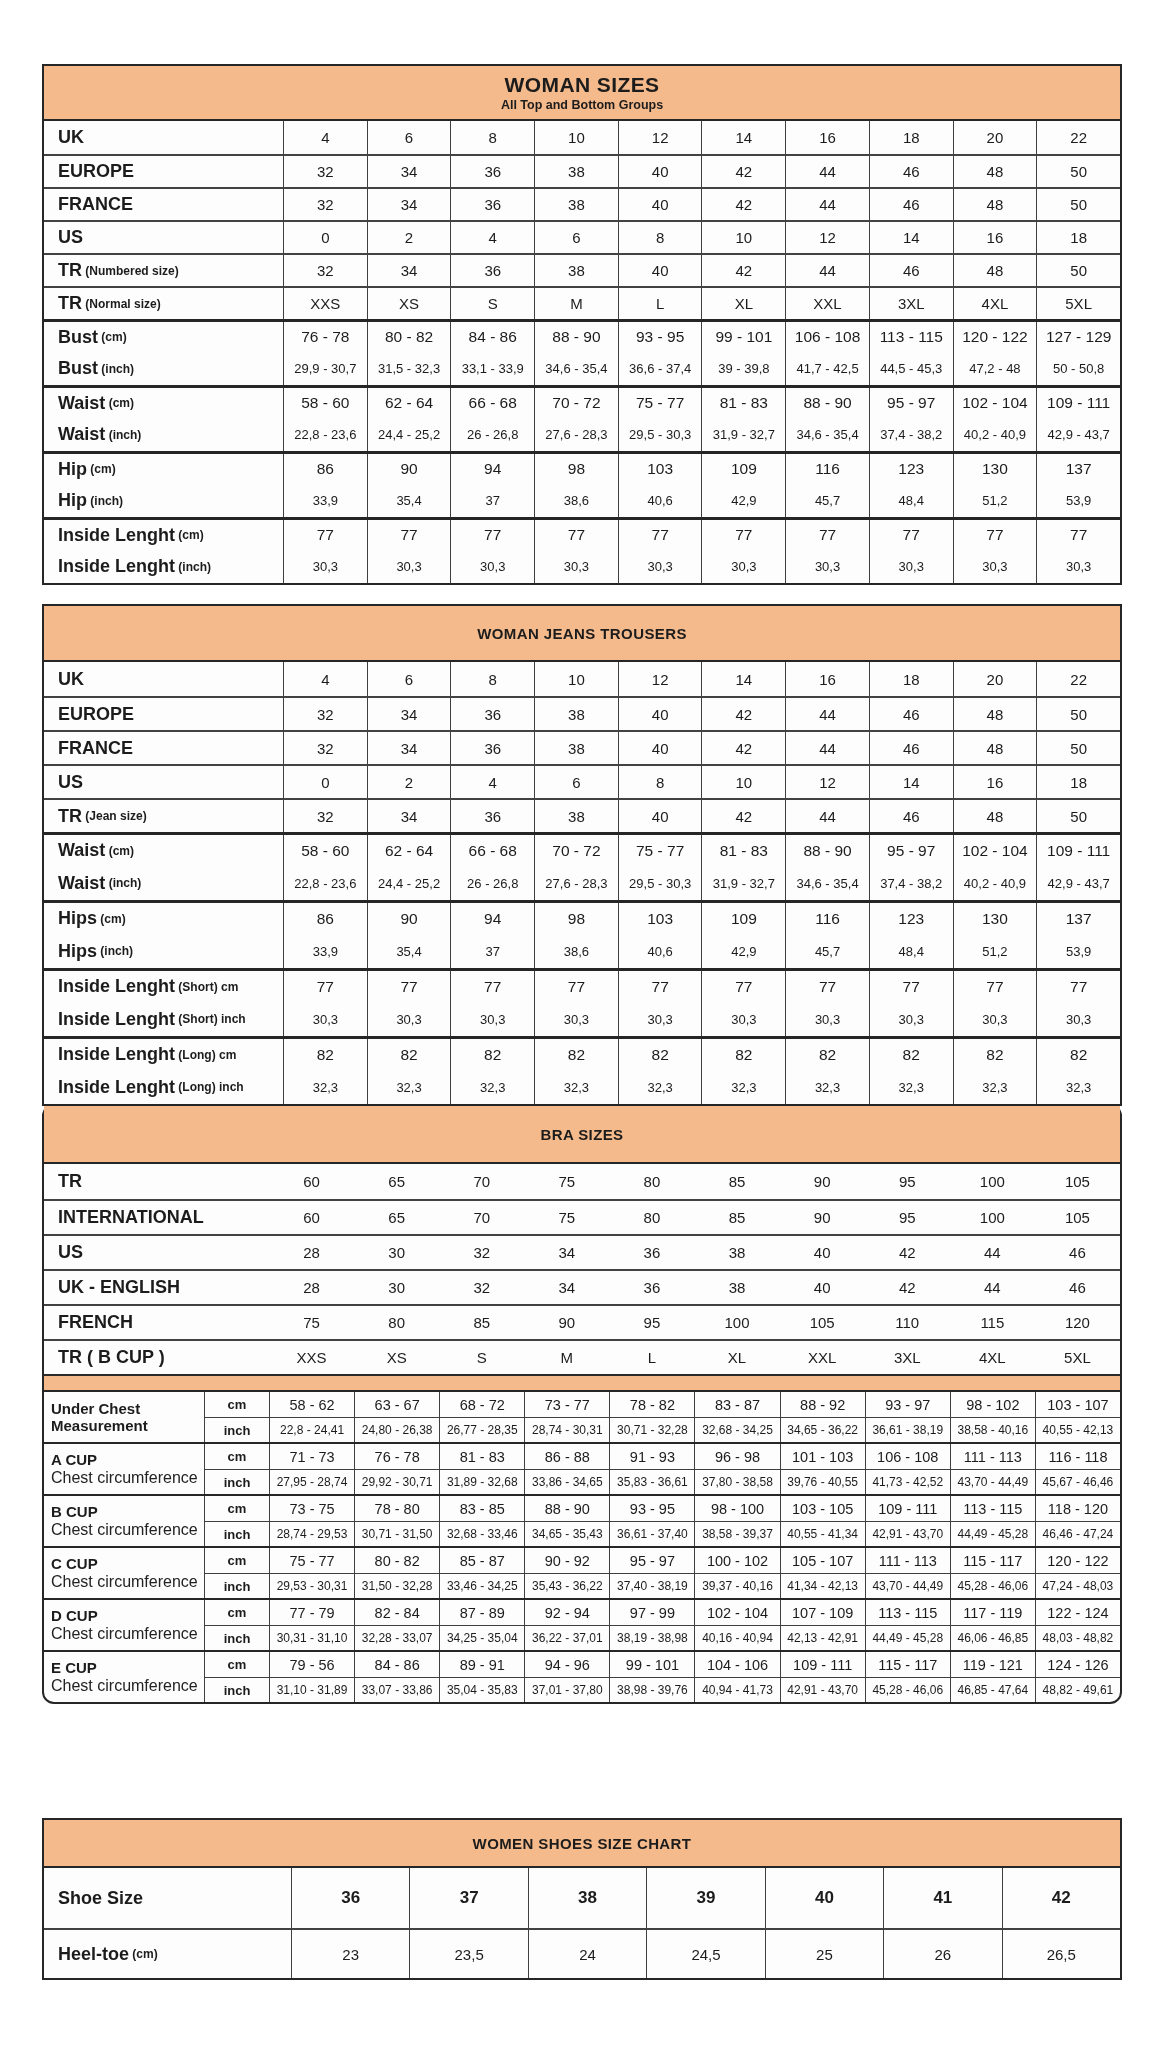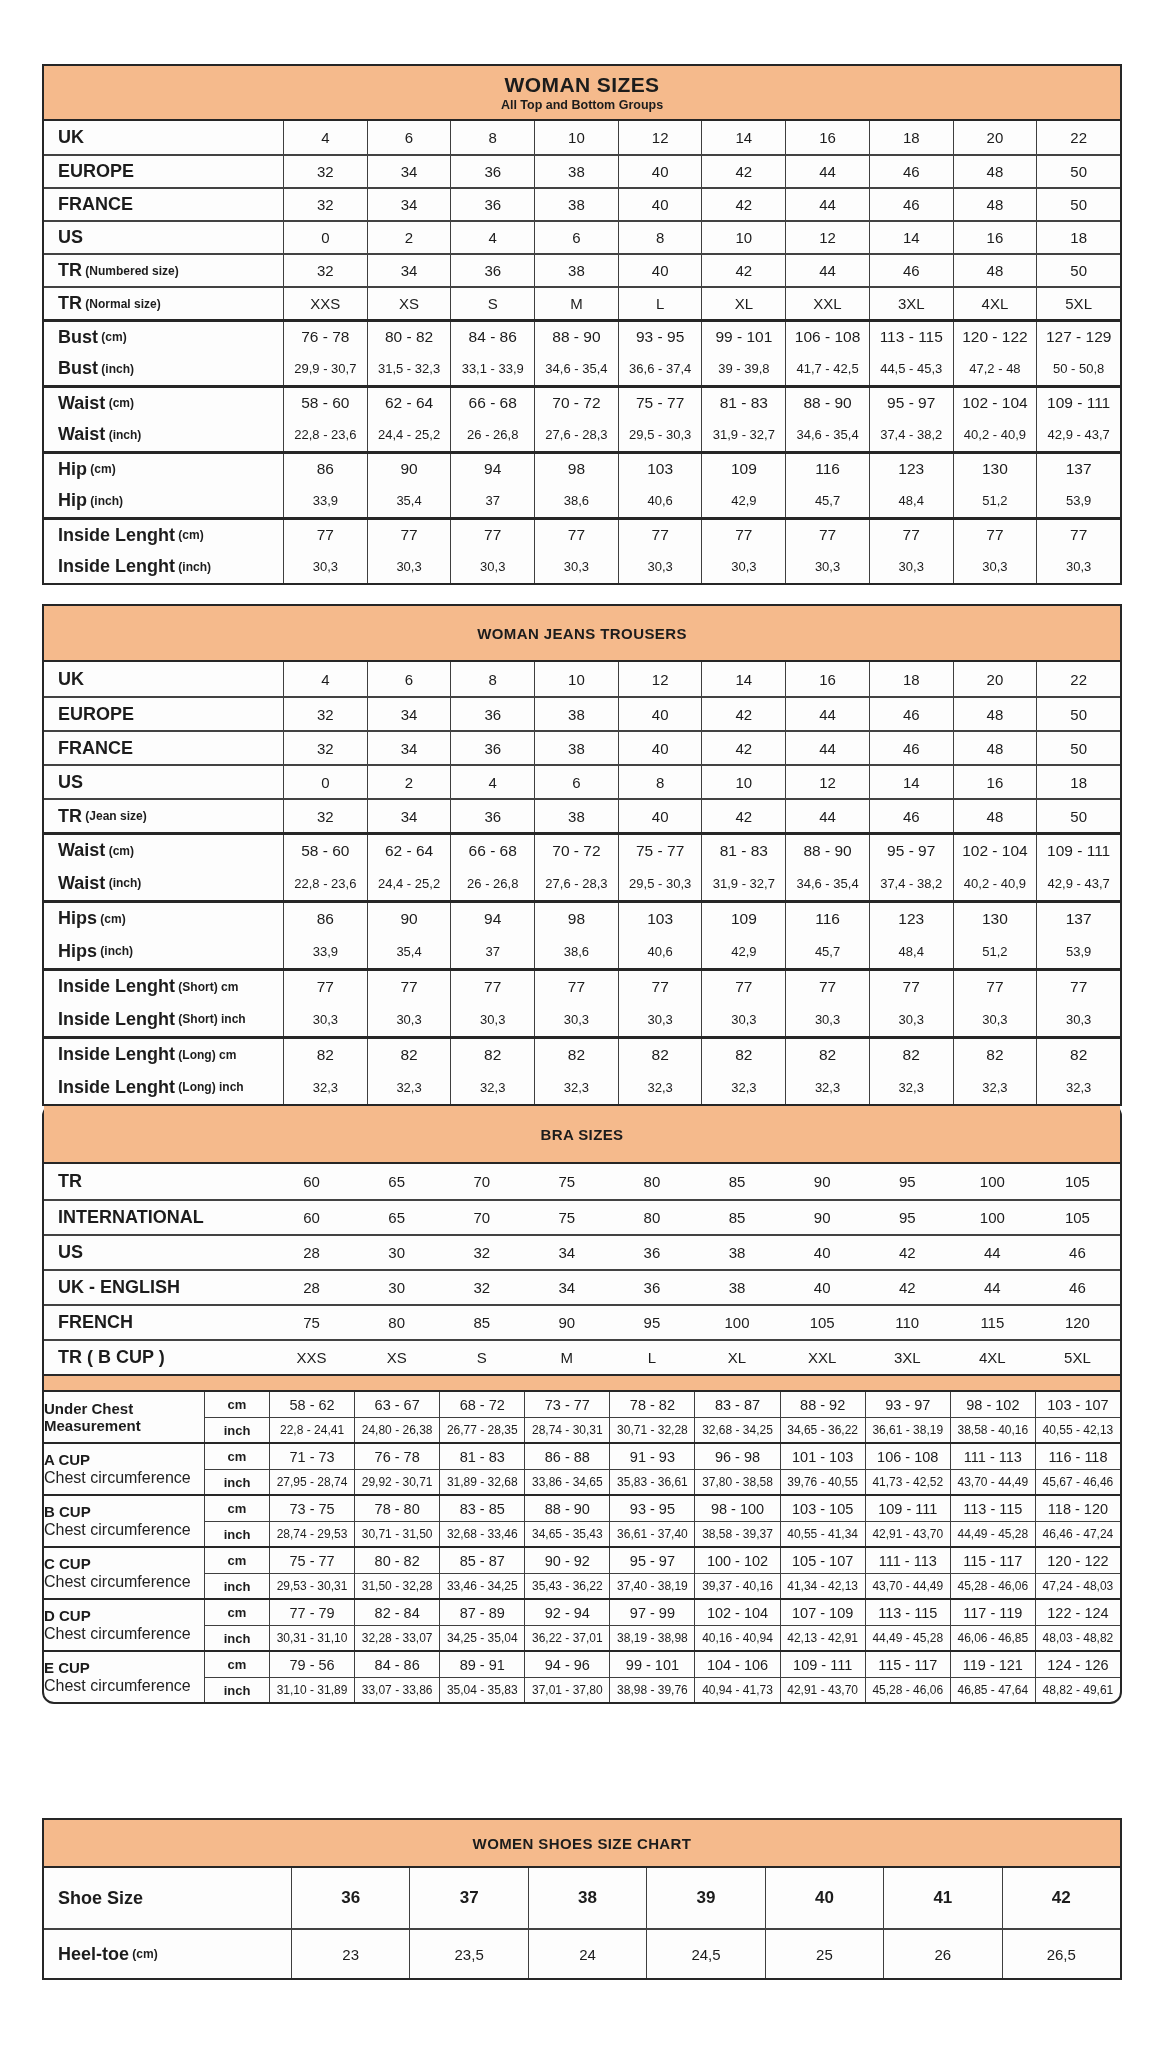--- a/index.html
+++ b/index.html
@@ -27,21 +27,21 @@
   .sep-thick{border-top:3px solid #262626;}
   .lmain{font-weight:bold;font-size:18px;white-space:nowrap;}
   .lsub{font-weight:bold;font-size:12px;white-space:nowrap;}
   .v-plain .val{font-size:15px;}
   .v-cm .val{font-size:15.5px;}
   .v-inch .val{font-size:13px;}
   .v-bold .val{font-size:17px;font-weight:bold;}
   .v-heel .val{font-size:15px;}
   .strip{height:14px;background:#F5BA8C;border-top:2px solid #2a2a2a;}
   .cupgrp{display:grid;grid-template-columns:160px 1fr;border-top:2.5px solid #262626;box-sizing:border-box;}
-  .cuplabel{display:flex;flex-direction:column;justify-content:center;padding-left:0;box-sizing:border-box;}
+  .cuplabel{display:flex;flex-direction:column;justify-content:center;padding-left:7px;box-sizing:border-box;}
   .cupmain{font-weight:bold;font-size:15px;line-height:1.15;}
   .cupsub{font-size:16px;margin-top:1px;color:#222;}
   .cuprow{display:grid;grid-template-columns:65px repeat(10,1fr);height:25px;}
   .cuprow .cell{border-left:1.8px solid #3f3f3f;}
   .cuprow.second .cell{border-top:1.6px solid #3f3f3f;}
   .unit{font-weight:bold;font-size:13px;}
   .cmv{font-size:14.5px;}
   .inchv{font-size:12px;}
 </style>
 </head>

